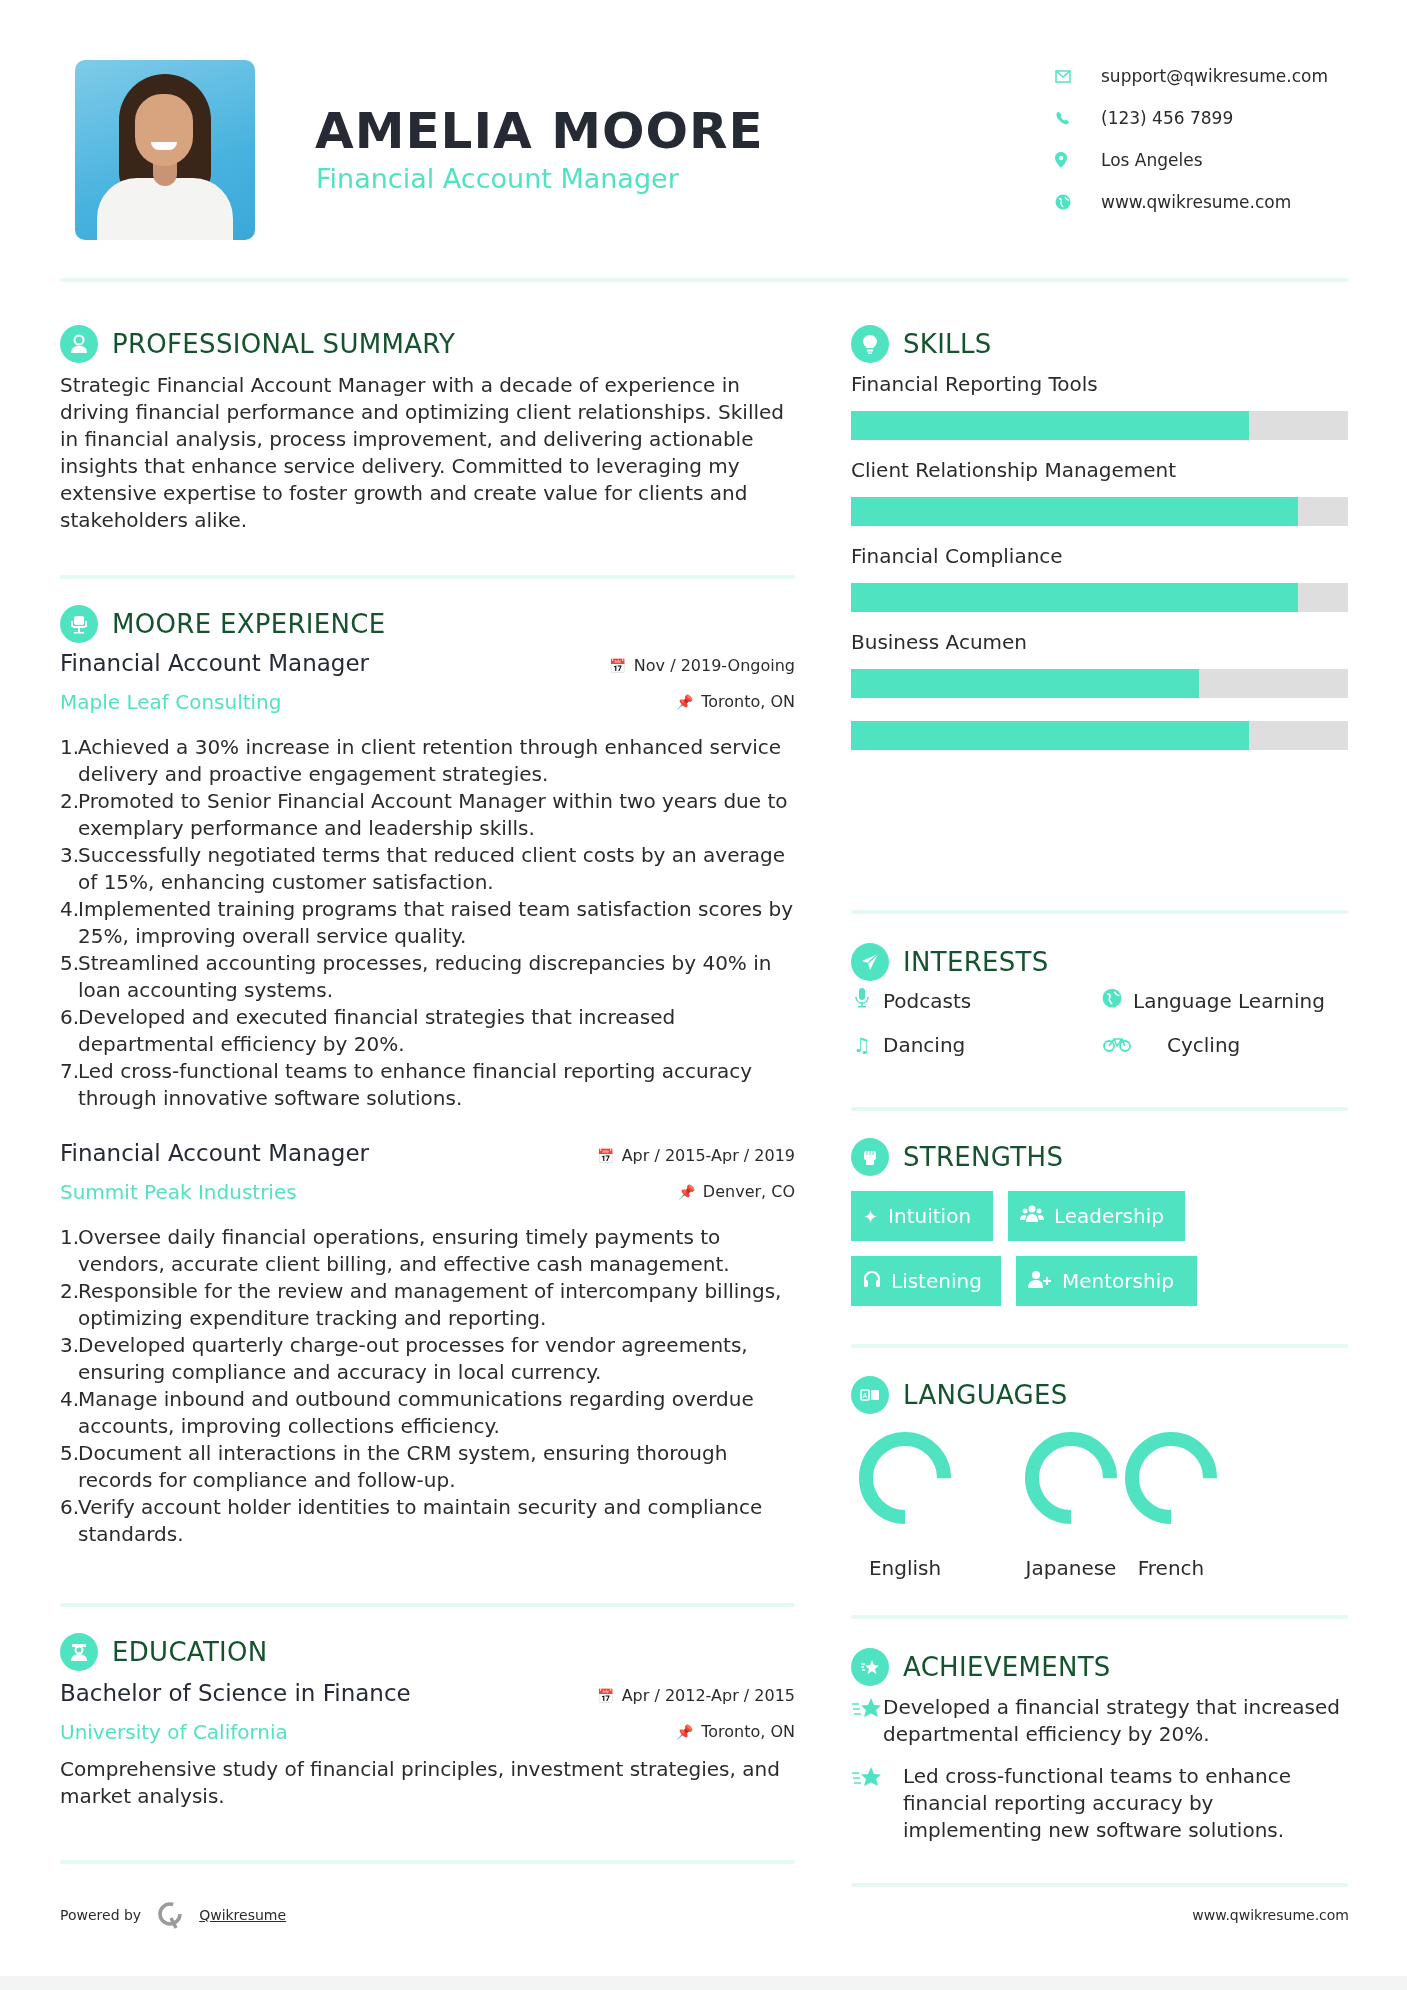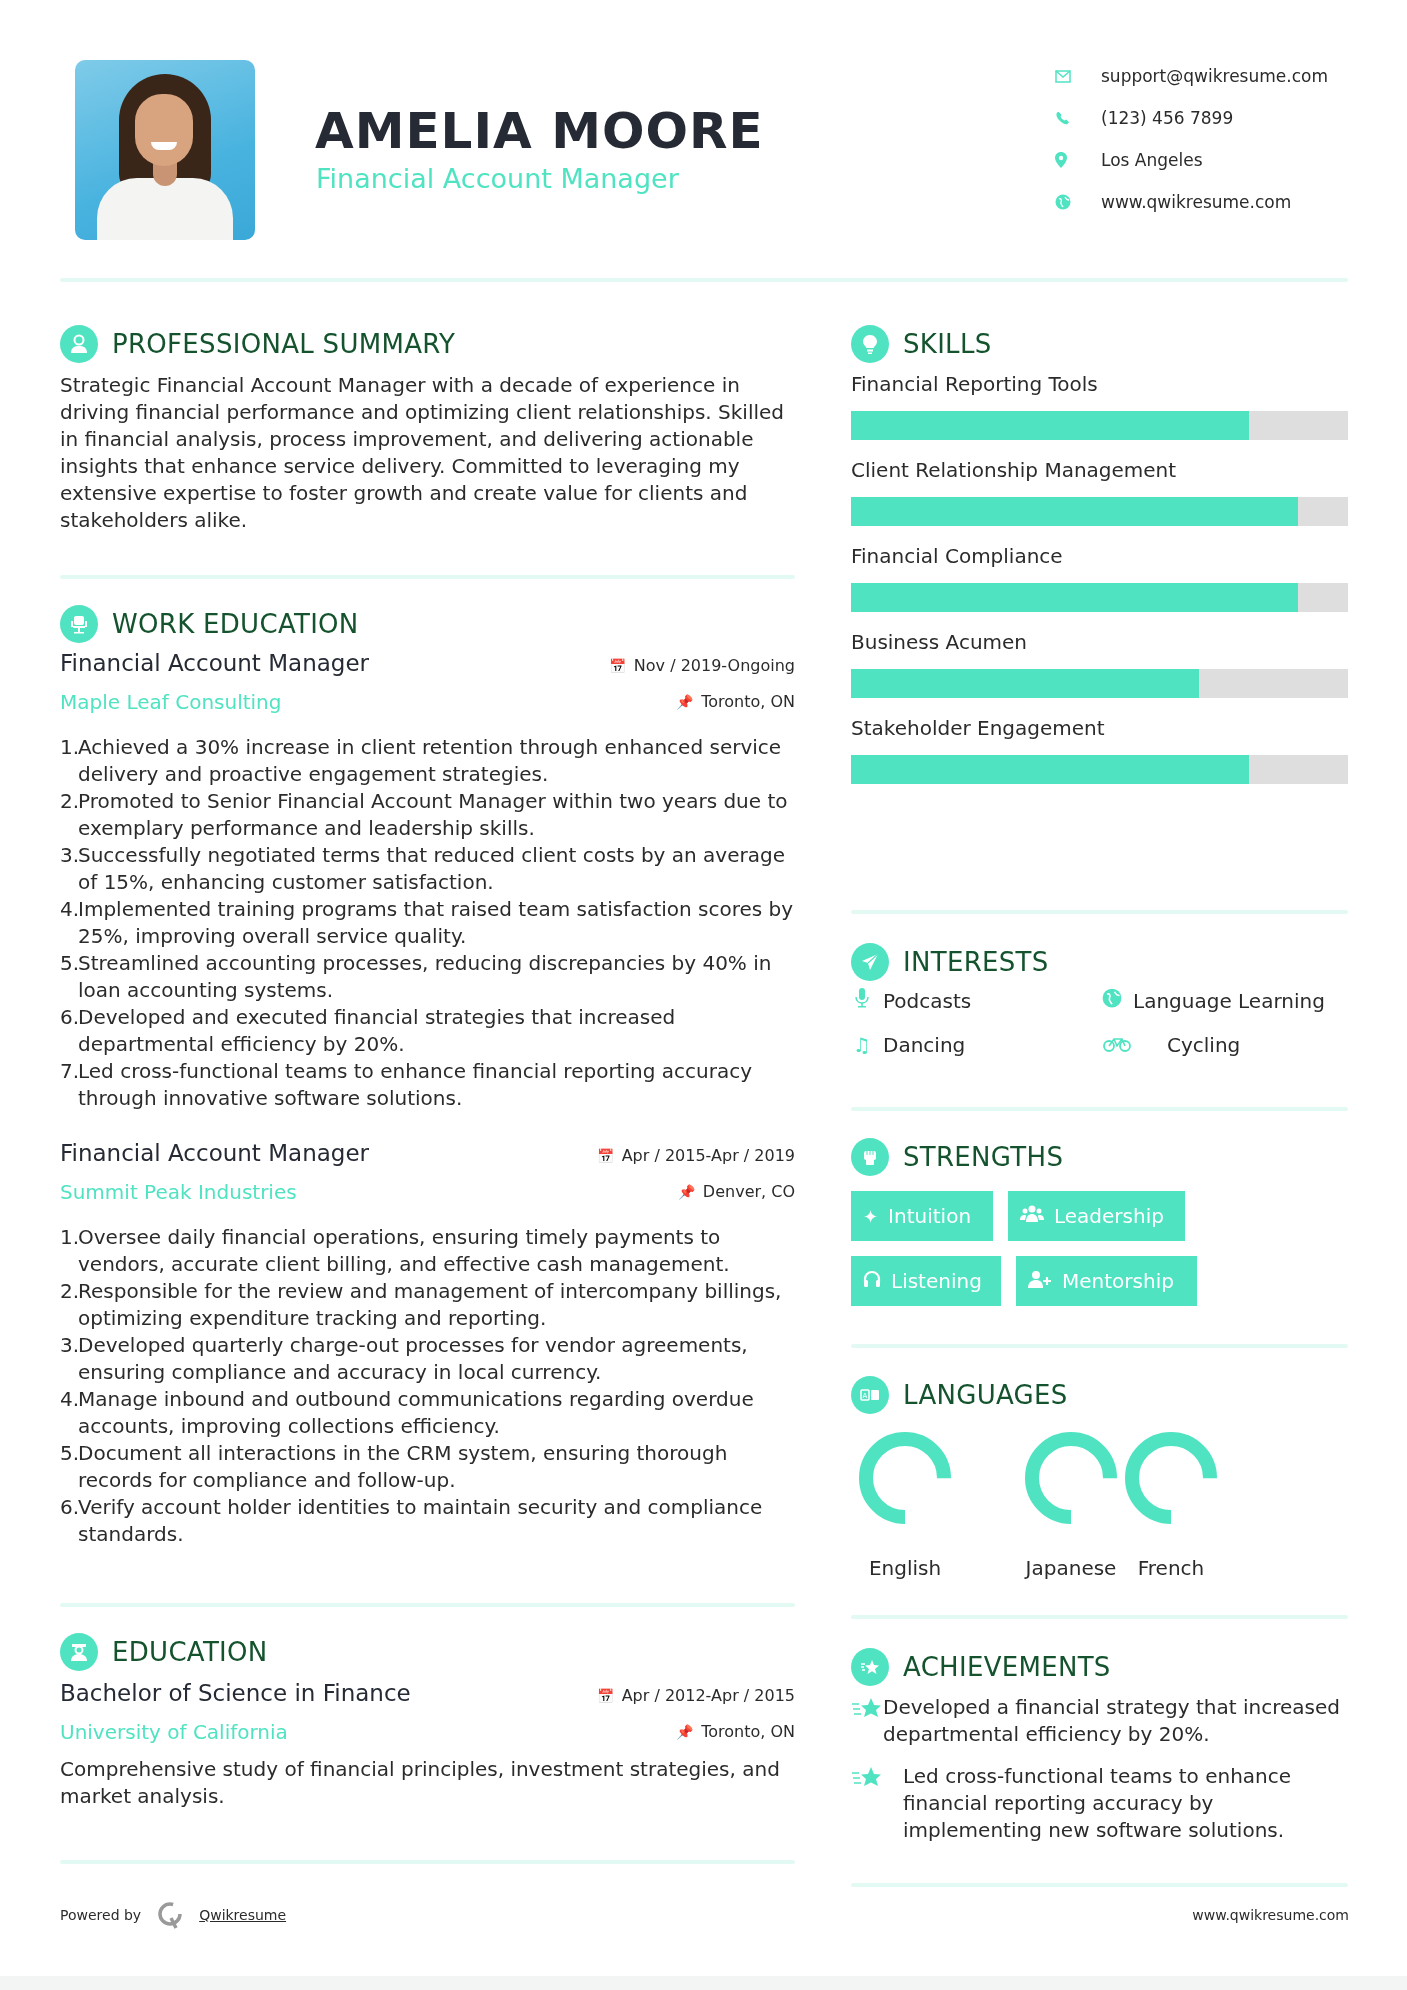--- a/index.html
+++ b/index.html
@@ -156,21 +156,21 @@
     <span class="sec-icon">
       <svg viewBox="0 0 22 22">
           <rect x="6" y="3" width="10" height="9" rx="2" fill="#fff"></rect>
           <rect x="3" y="8" width="2" height="6" fill="#fff"></rect>
           <rect x="17" y="8" width="2" height="6" fill="#fff"></rect>
           <rect x="5" y="13" width="12" height="2" fill="#fff"></rect>
           <rect x="10" y="15" width="2" height="4" fill="#fff"></rect>
           <rect x="6" y="19" width="10" height="1.5" fill="#fff"></rect>
         </svg>
     </span>
-    <span class="sec-title">WORK EDUCATION</span>
+    <span class="sec-title">MOORE EXPERIENCE</span>
   </div>
 
   <div class="job" style="top:650px;">
     <div class="job-head">
       <span class="job-title">Financial Account Manager</span>
       <span class="job-date">
         <span class="mini-icon">📅</span>
         <span>Nov / 2019-Ongoing</span>
       </span>
     </div>
@@ -278,21 +278,20 @@
           <div class="skill-fill" style="width: 90%;"></div>
         </div>
     </div>
     <div class="skill">
       <div class="skill-label">Business Acumen</div>
       <div class="skill-track">
           <div class="skill-fill" style="width: 70%;"></div>
         </div>
     </div>
     <div class="skill">
-      <div class="skill-label">Stakeholder Engagement</div>
       <div class="skill-track">
           <div class="skill-fill" style="width: 80%;"></div>
         </div>
     </div>
   </div>
 
   <div class="divider" style="left:851px; top:910px; width:497px;"></div>
 
   <div class="sec-head" style="left:851px; top:943px;">
     <span class="sec-icon">

